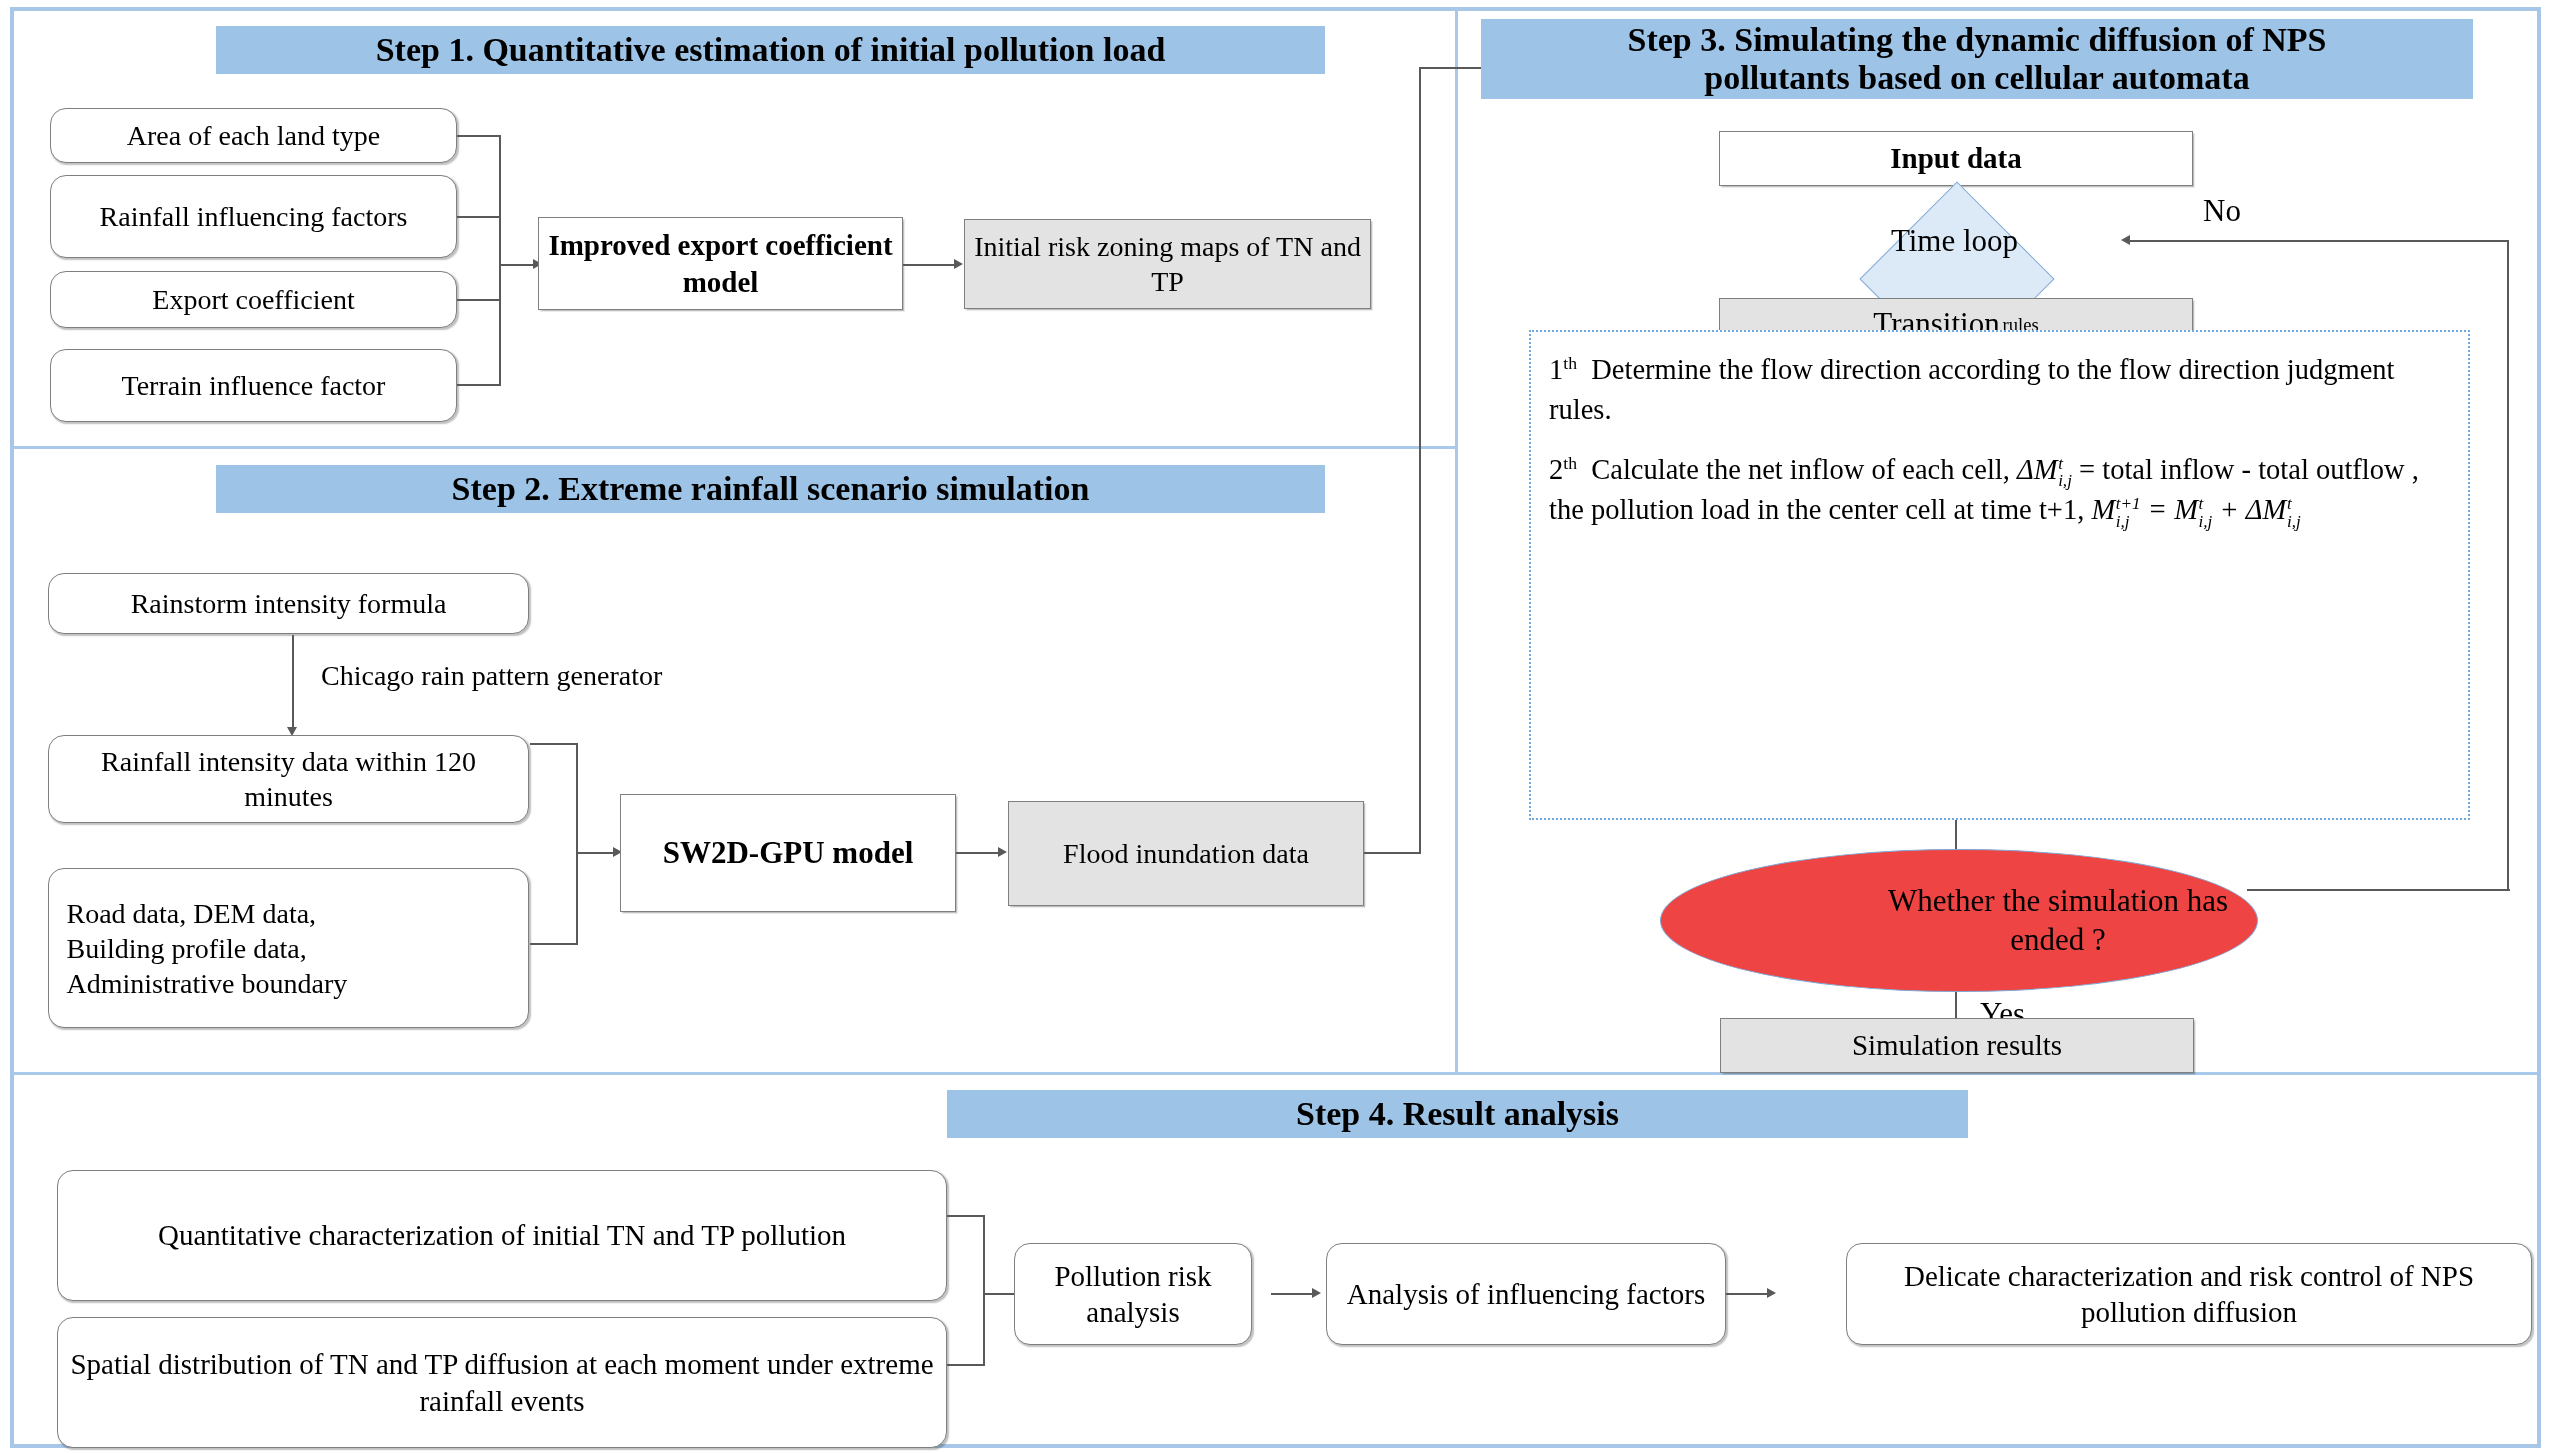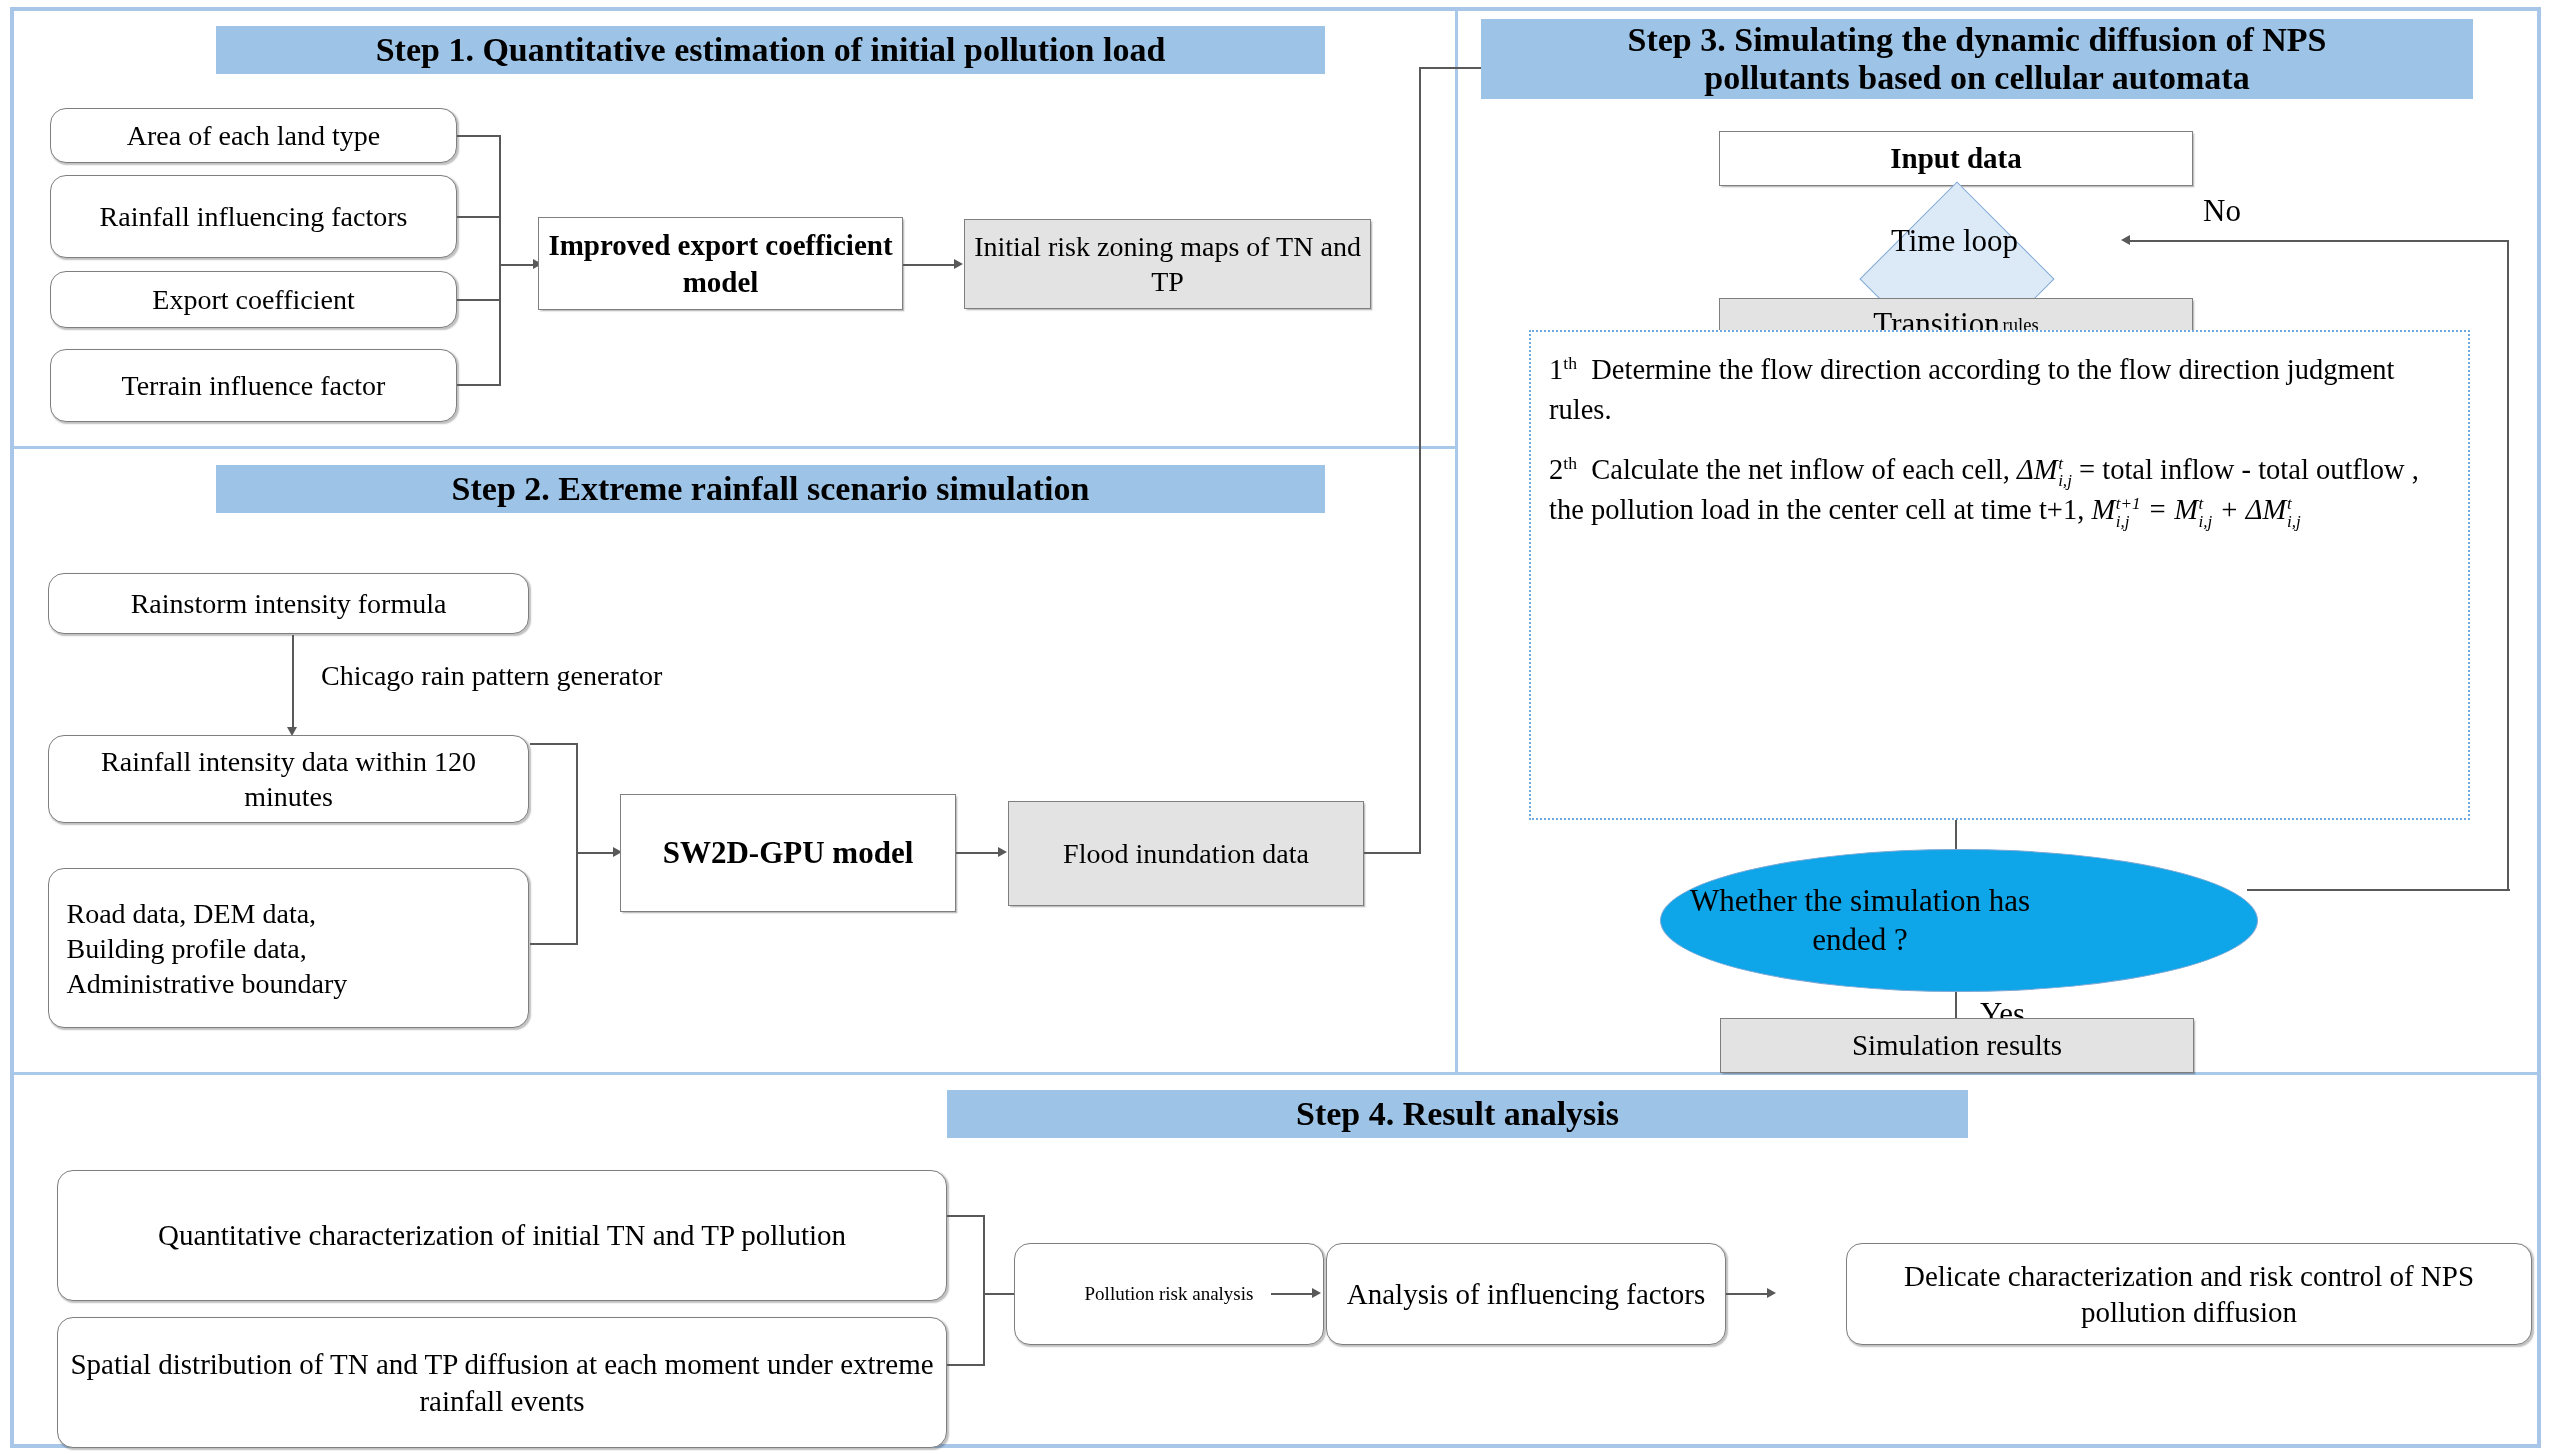--- a/index.html
+++ b/index.html
@@ -89,24 +89,24 @@
   }
   .diamond-label{
     position:absolute;
     display:flex;align-items:center;justify-content:center;
     text-align:center;
   }
 
   
   .ellipse{
     position:absolute;
-    background:#0ea5e9;
+    background:#ef4444;
     border:1.5px solid #7fa8d4;
     border-radius:50%;
-    display:flex;align-items:center;justify-content:flex-start;
+    display:flex;align-items:center;justify-content:flex-end;
     text-align:center;
     line-height:1.25;
     box-sizing:border-box;
     padding:0 29px;
   }
 
   
   .ln{position:absolute;background:#595959;}
   .lnh{height:2.2px;}
   .lnv{width:2.2px;}
@@ -268,21 +268,21 @@
 
   <div class="node rounded" style="left:57px;top:1170px;width:890px;height:131px;font-size:29px;">Quantitative characterization of initial TN and TP pollution</div>
 
   <div class="node rounded" style="left:57px;top:1317px;width:890px;height:131px;font-size:29px;">Spatial distribution of TN and TP diffusion at each moment under extreme rainfall events</div>
 
   <div class="ln lnh" style="left:947px;top:1215px;width:38px;"></div>
   <div class="ln lnh" style="left:947px;top:1364px;width:38px;"></div>
   <div class="ln lnv" style="left:983px;top:1215px;height:151px;"></div>
   <div class="ln lnh" style="left:983px;top:1293px;width:31px;"></div>
 
-  <div class="node rounded" style="left:1014px;top:1243px;width:310px;height:102px;font-size:19px;">Pollution risk analysis</div>
+  <div class="node rounded" style="left:1014px;top:1243px;width:238px;height:102px;font-size:29px;">Pollution risk analysis</div>
 
   <div class="ln lnh" style="left:1271px;top:1293px;width:44px;"></div>
   <div class="arrow-r" style="left:1312px;top:1288px;"></div>
 
   <div class="node rounded" style="left:1326px;top:1243px;width:400px;height:102px;font-size:29px;">Analysis of influencing factors</div>
 
   <div class="ln lnh" style="left:1726px;top:1293px;width:44px;"></div>
   <div class="arrow-r" style="left:1767px;top:1288px;"></div>
 
   <div class="node rounded" style="left:1846px;top:1243px;width:686px;height:102px;font-size:29px;">Delicate characterization and risk control of NPS pollution diffusion</div>

